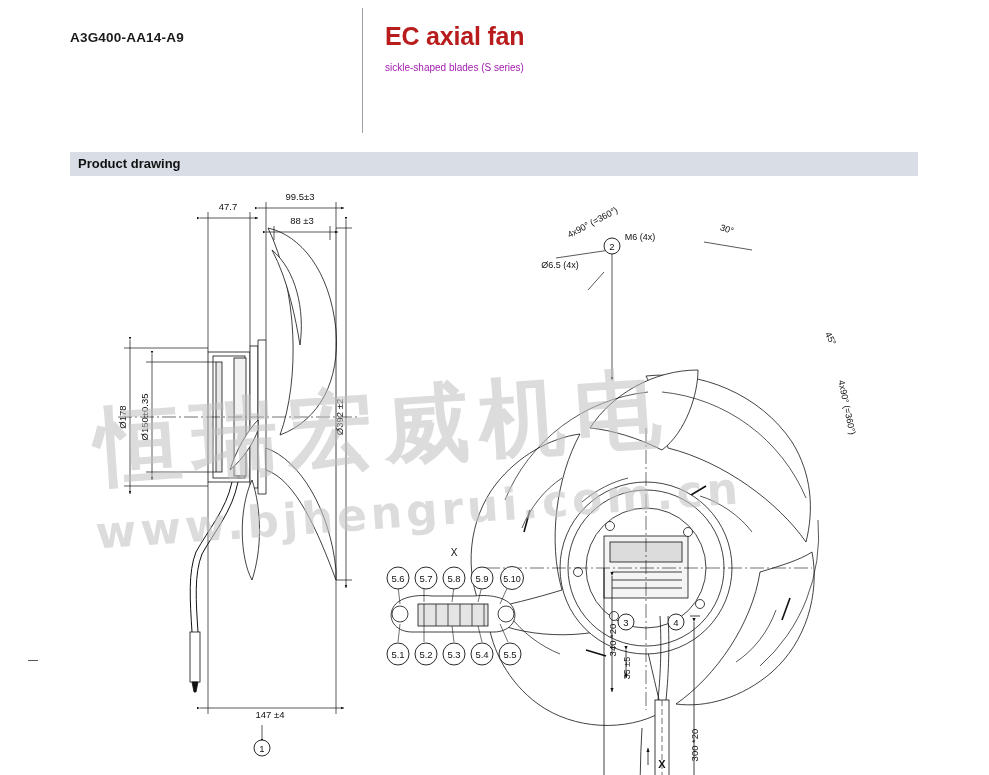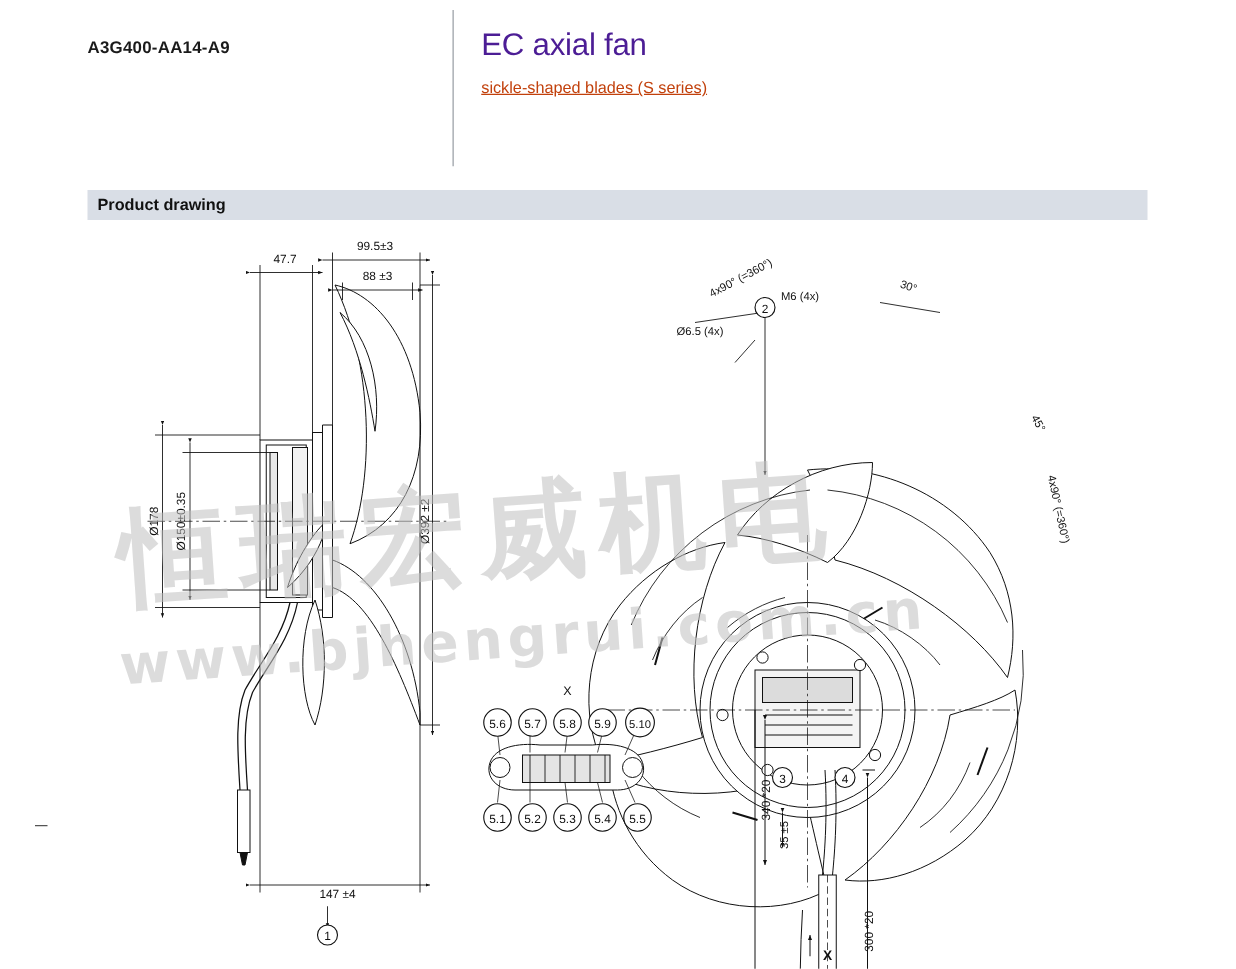--- a/index.html
+++ b/index.html
@@ -19,25 +19,25 @@
   .model-no {
     position:absolute; left:70px; top:30px;
     font-size:13.5px; font-weight:bold; letter-spacing:0.2px;
   }
   .vrule {
     position:absolute; left:362px; top:8px; width:1px; height:125px;
     background:#9aa0a6;
   }
   .title {
     position:absolute; left:385px; top:22px;
-    font-size:25px; font-weight:400; letter-spacing:-0.2px; color:#4c1d95;
+    font-size:25px; font-weight:700; letter-spacing:-0.2px; color:#b91c1c;
   }
   .subtitle {
     position:absolute; left:385px; top:62px;
-    font-size:13px; color:#c2410c;text-decoration:underline;
+    font-size:10px; color:#a21caf;
   }
   
   .section-bar {
     position:absolute; left:70px; top:152px; width:848px; height:24px;
     background:#d9dee6;
   }
   .section-bar span {
     position:absolute; left:8px; top:4px;
     font-size:13px; font-weight:bold; color:#111;
   }

